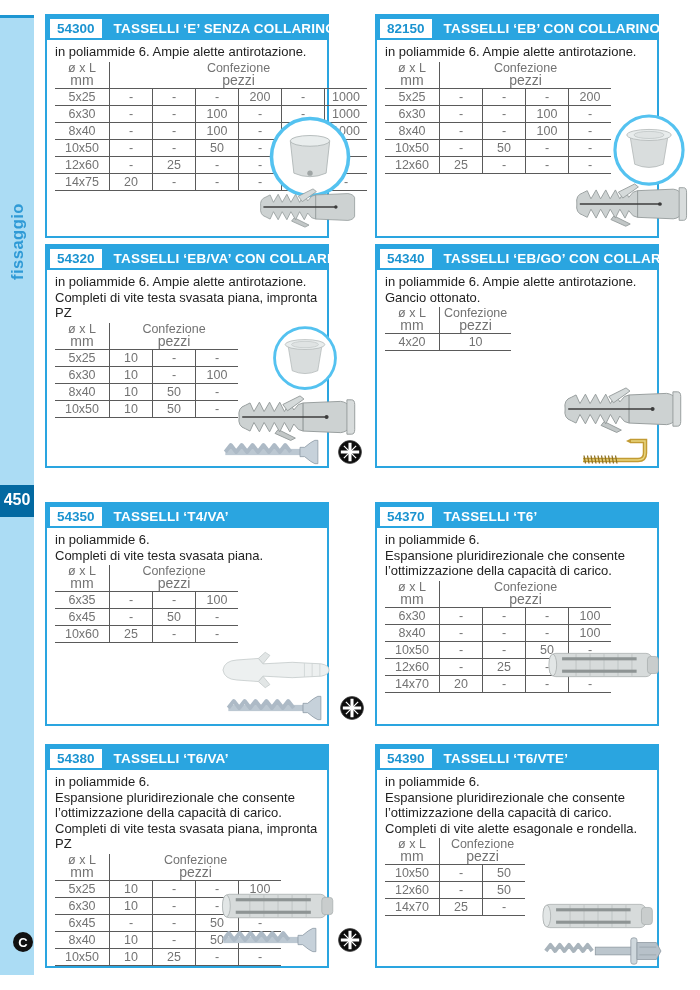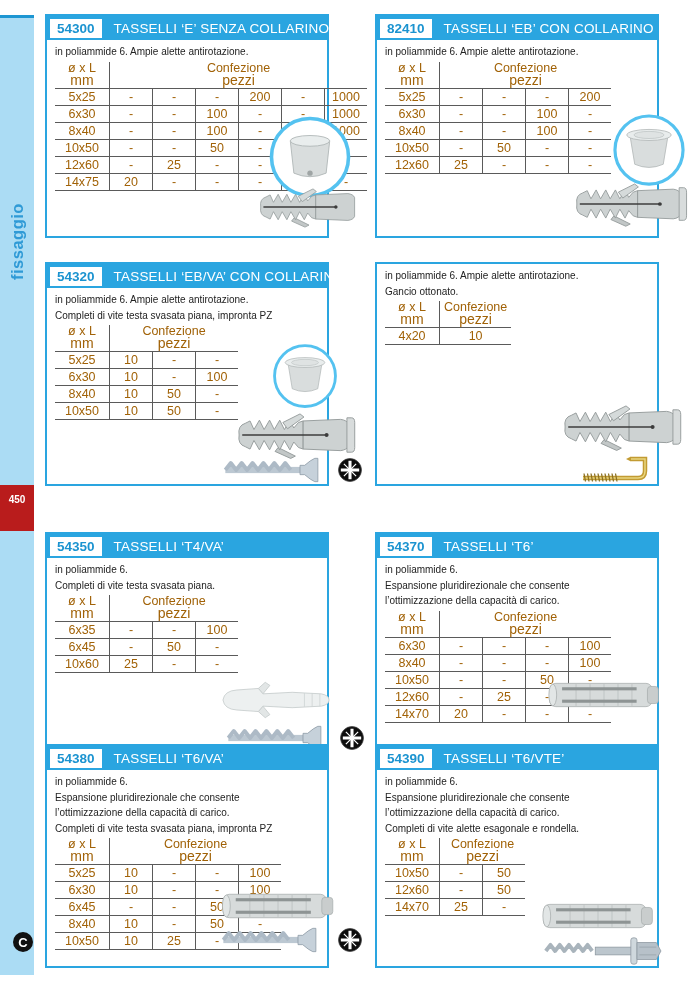--- a/index.html
+++ b/index.html
@@ -4,36 +4,36 @@
 <style>
   html,body{margin:0;padding:0;background:#ffffff;}
   .page{position:relative;width:700px;height:990px;background:#ffffff;overflow:hidden;
         font-family:"Liberation Sans","DejaVu Sans",sans-serif;}
   
   .sidebar{position:absolute;left:0;top:15px;width:34px;height:960px;
            background:#abdcf4;border-top:3px solid #1d96d2;box-sizing:border-box;}
   .side-label{position:absolute;left:8px;top:262px;transform:rotate(-90deg);
               transform-origin:0 0;white-space:nowrap;font-size:16.5px;font-weight:bold;
               color:#2f9ad6;letter-spacing:.5px;}
-  .page-badge{position:absolute;left:0;top:467px;width:34px;height:46px;background:#b91c1c;
-              color:#fff;font-size:10px;font-weight:bold;text-align:center;line-height:29px;}
+  .page-badge{position:absolute;left:0;top:467px;width:34px;height:32px;background:#0369a1;
+              color:#fff;font-size:16px;font-weight:bold;text-align:center;line-height:29px;}
   .logo{position:absolute;left:12px;top:931px;width:22px;height:22px;}
   
   .panel{position:absolute;width:284px;height:224px;background:#fff;
          border:2px solid #2aa5e0;box-sizing:border-box;}
   .col-l{left:45px;} .col-r{left:375px;}
-  .row0{top:14px;} .row1{top:262px;} .row2{top:532px;} .row3{top:744px;}
+  .row0{top:14px;} .row1{top:244px;} .row2{top:502px;} .row3{top:744px;}
   .panel-header{height:24px;background:#2aa5e0;display:flex;align-items:center;}
   .code-box{margin-left:3px;background:#ffffff;color:#1b93d0;font-weight:bold;
             font-size:13.5px;line-height:19px;padding:0 7px;}
-  .panel-title{color:#ffffff;font-weight:normal;font-size:13.5px;margin-left:12px;
+  .panel-title{color:#ffffff;font-weight:bold;font-size:13.5px;margin-left:12px;
                letter-spacing:.2px;white-space:nowrap;}
-  .desc{padding:4px 2px 0 8px;font-size:10px;line-height:15.5px;color:#222222;}
+  .desc{padding:4px 2px 0 8px;font-size:13px;line-height:15.5px;color:#222222;}
   
-  .ptable{border-collapse:collapse;margin:2px 0 0 8px;color:#a16207;}
+  .ptable{border-collapse:collapse;margin:2px 0 0 8px;color:#737373;}
   .ptable th{font-weight:400;vertical-align:bottom;padding:0 4px 2px 4px;text-align:center;}
   .ptable th.c1{border-right:1px solid #5a5a5a;}
   .ptable thead th{border-bottom:1px solid #5a5a5a;}
   .ptable .h1{font-size:12.5px;line-height:13px;}
   .ptable .h2{font-size:14px;line-height:11px;}
   .ptable td{border-bottom:1px solid #5a5a5a;text-align:center;height:16px;
              min-width:36px;padding:0 3px;font-size:12.5px;}
   .ptable td.c1{min-width:48px;text-align:center;}
   .ptable td + td{border-left:1px solid #5a5a5a;}
   
@@ -205,21 +205,21 @@
           <use href="#sym-cup"></use>
         </svg>
       <svg class="art-item" style="left:203px;top:168px;width:114px;height:46px">
           <use href="#sym-anchor"></use>
         </svg>
     </div>
   </section>
 
   <section class="panel col-r row0">
     <header class="panel-header">
-      <span class="code-box">82410</span>
+      <span class="code-box">82150</span>
       <span class="panel-title">TASSELLI ‘EB’ CON COLLARINO</span>
     </header>
     <div class="desc">
         <div>in poliammide 6. Ampie alette antirotazione.</div>
       </div>
     <div>
         <table class="ptable">
           <thead>
             <tr>
               <th class="c1">
@@ -342,20 +342,24 @@
       <svg class="art-item" style="left:164px;top:192px;width:122px;height:28px">
           <use href="#sym-screw"></use>
         </svg>
       <svg class="art-item" style="left:290px;top:193px;width:26px;height:26px">
           <use href="#sym-pz"></use>
         </svg>
     </div>
   </section>
 
   <section class="panel col-r row1">
+    <header class="panel-header">
+      <span class="code-box">54340</span>
+      <span class="panel-title">TASSELLI ‘EB/GO’ CON COLLARINO</span>
+    </header>
     <div class="desc">
         <div>in poliammide 6. Ampie alette antirotazione.</div>
         <div>Gancio ottonato.</div>
       </div>
     <div>
         <table class="ptable">
           <thead>
             <tr>
               <th class="c1">
                 <div class="h1">ø x L</div>

